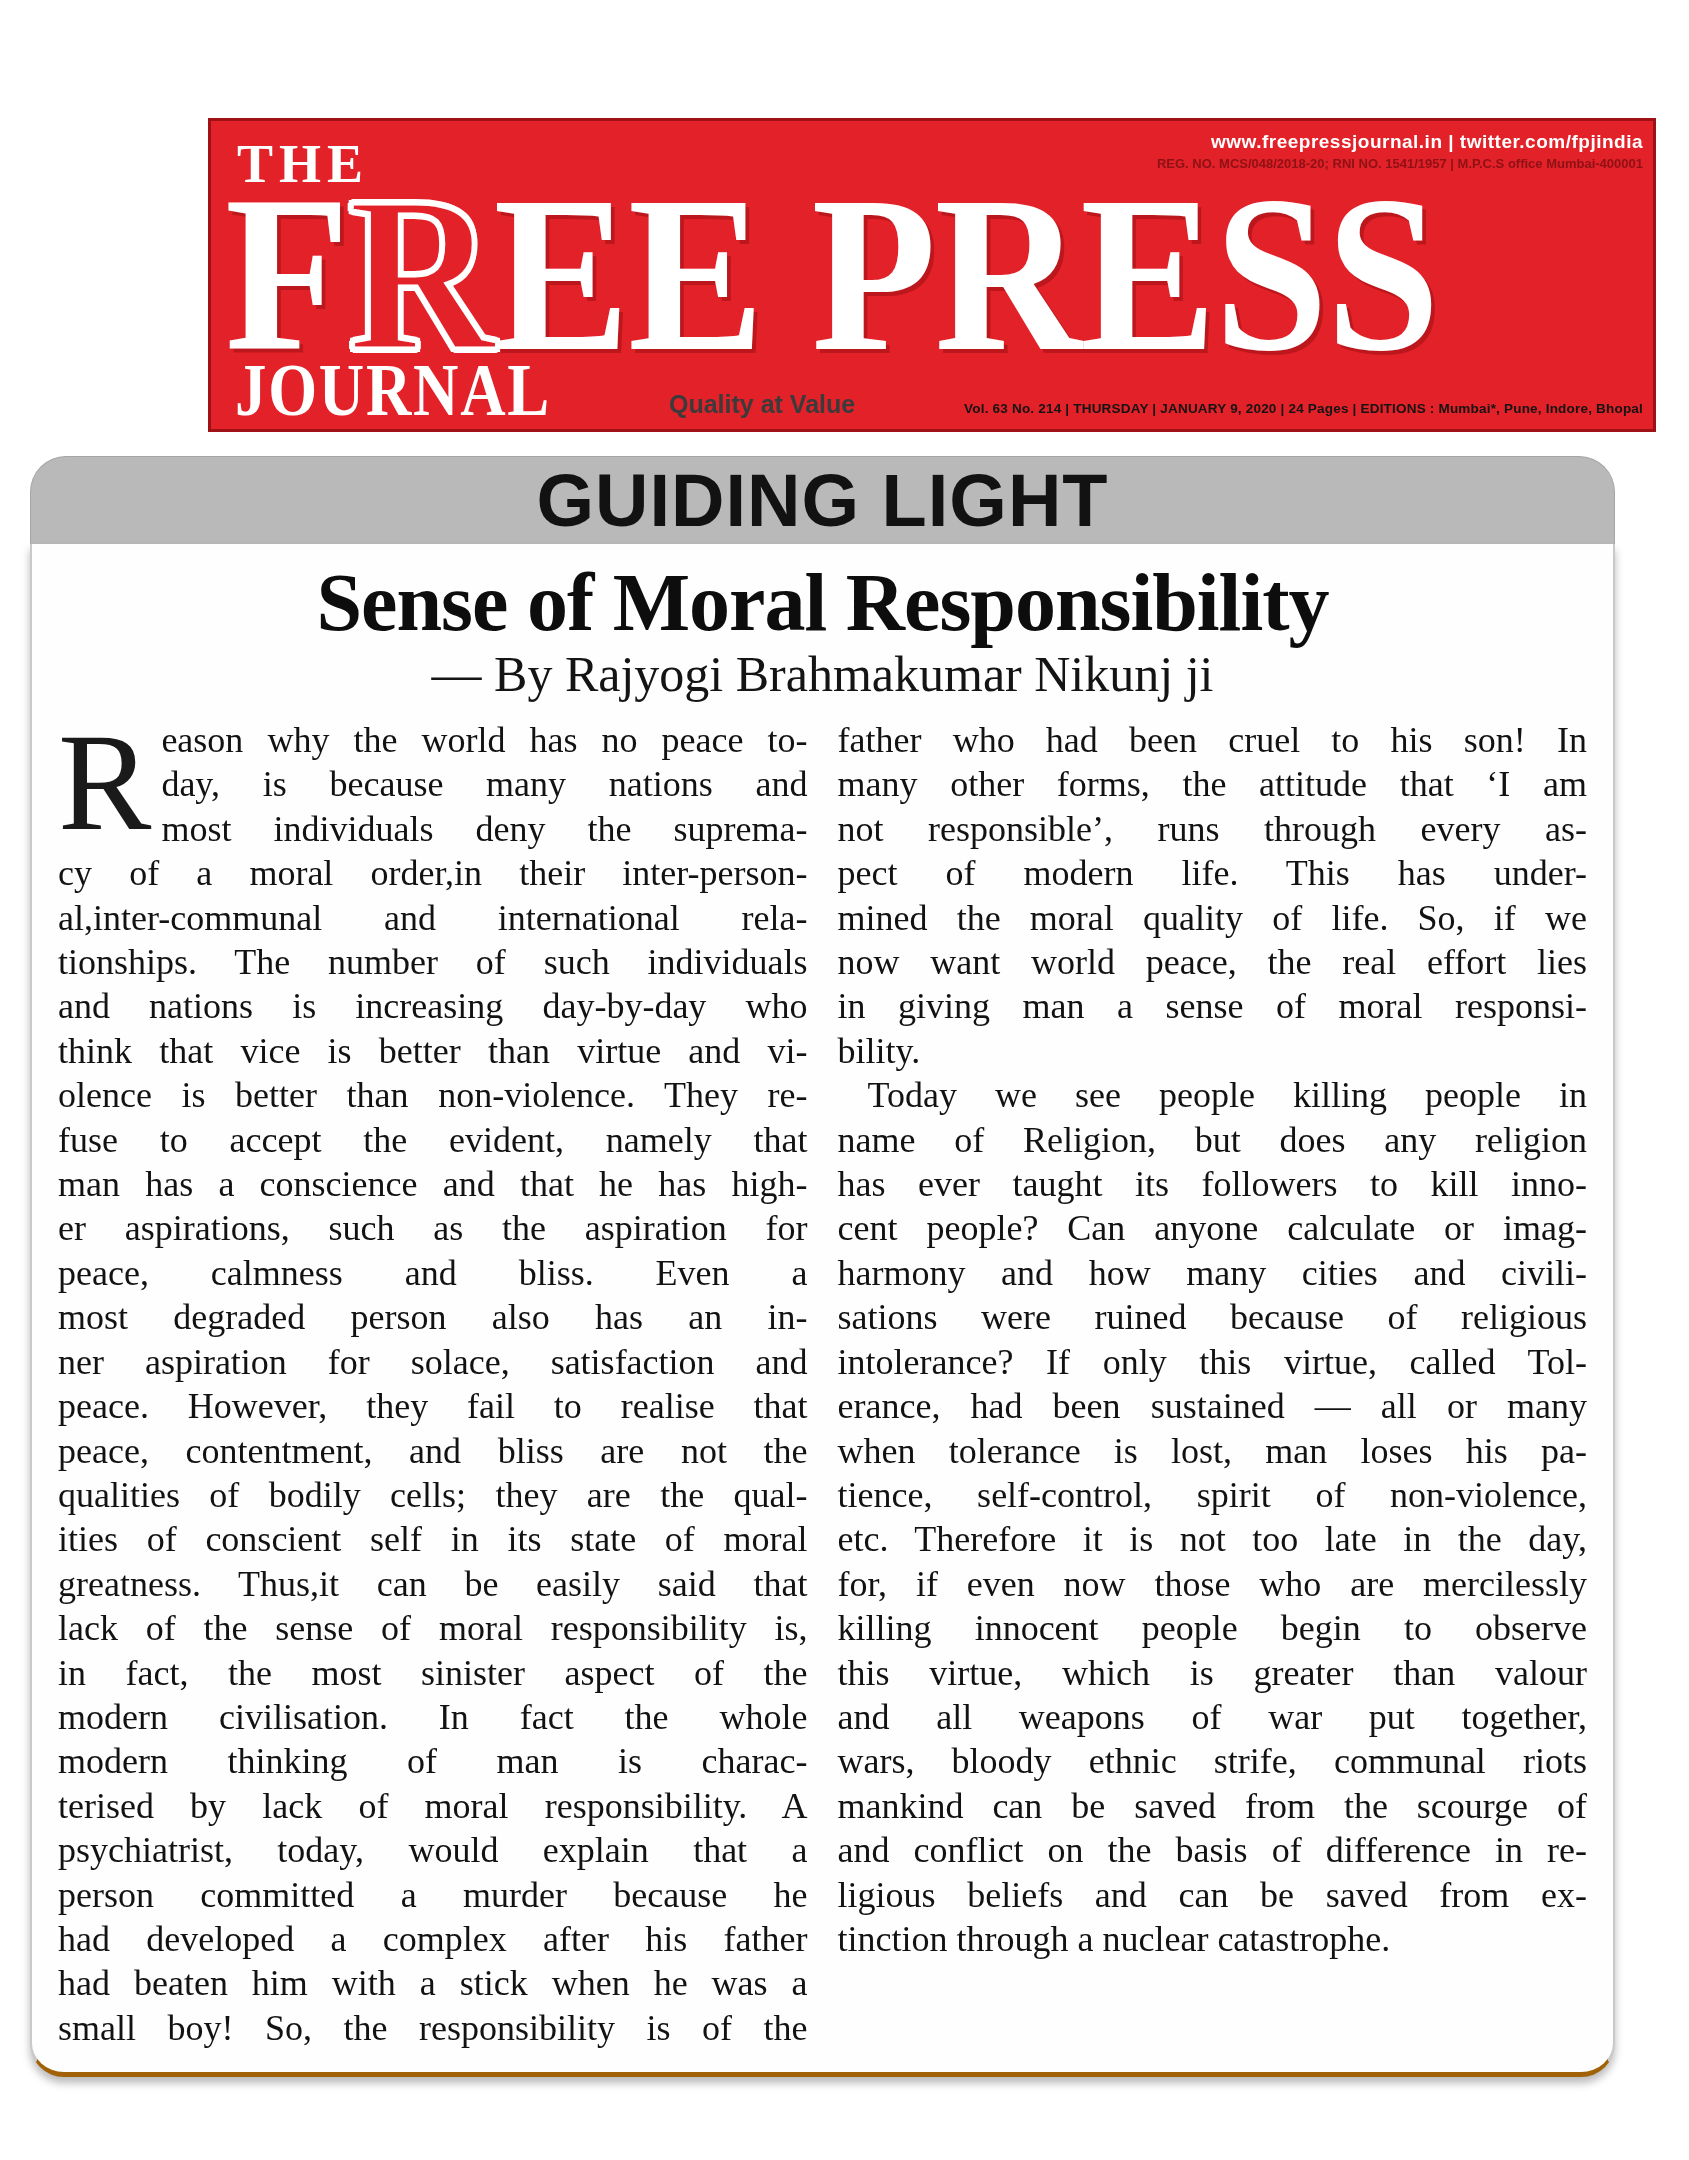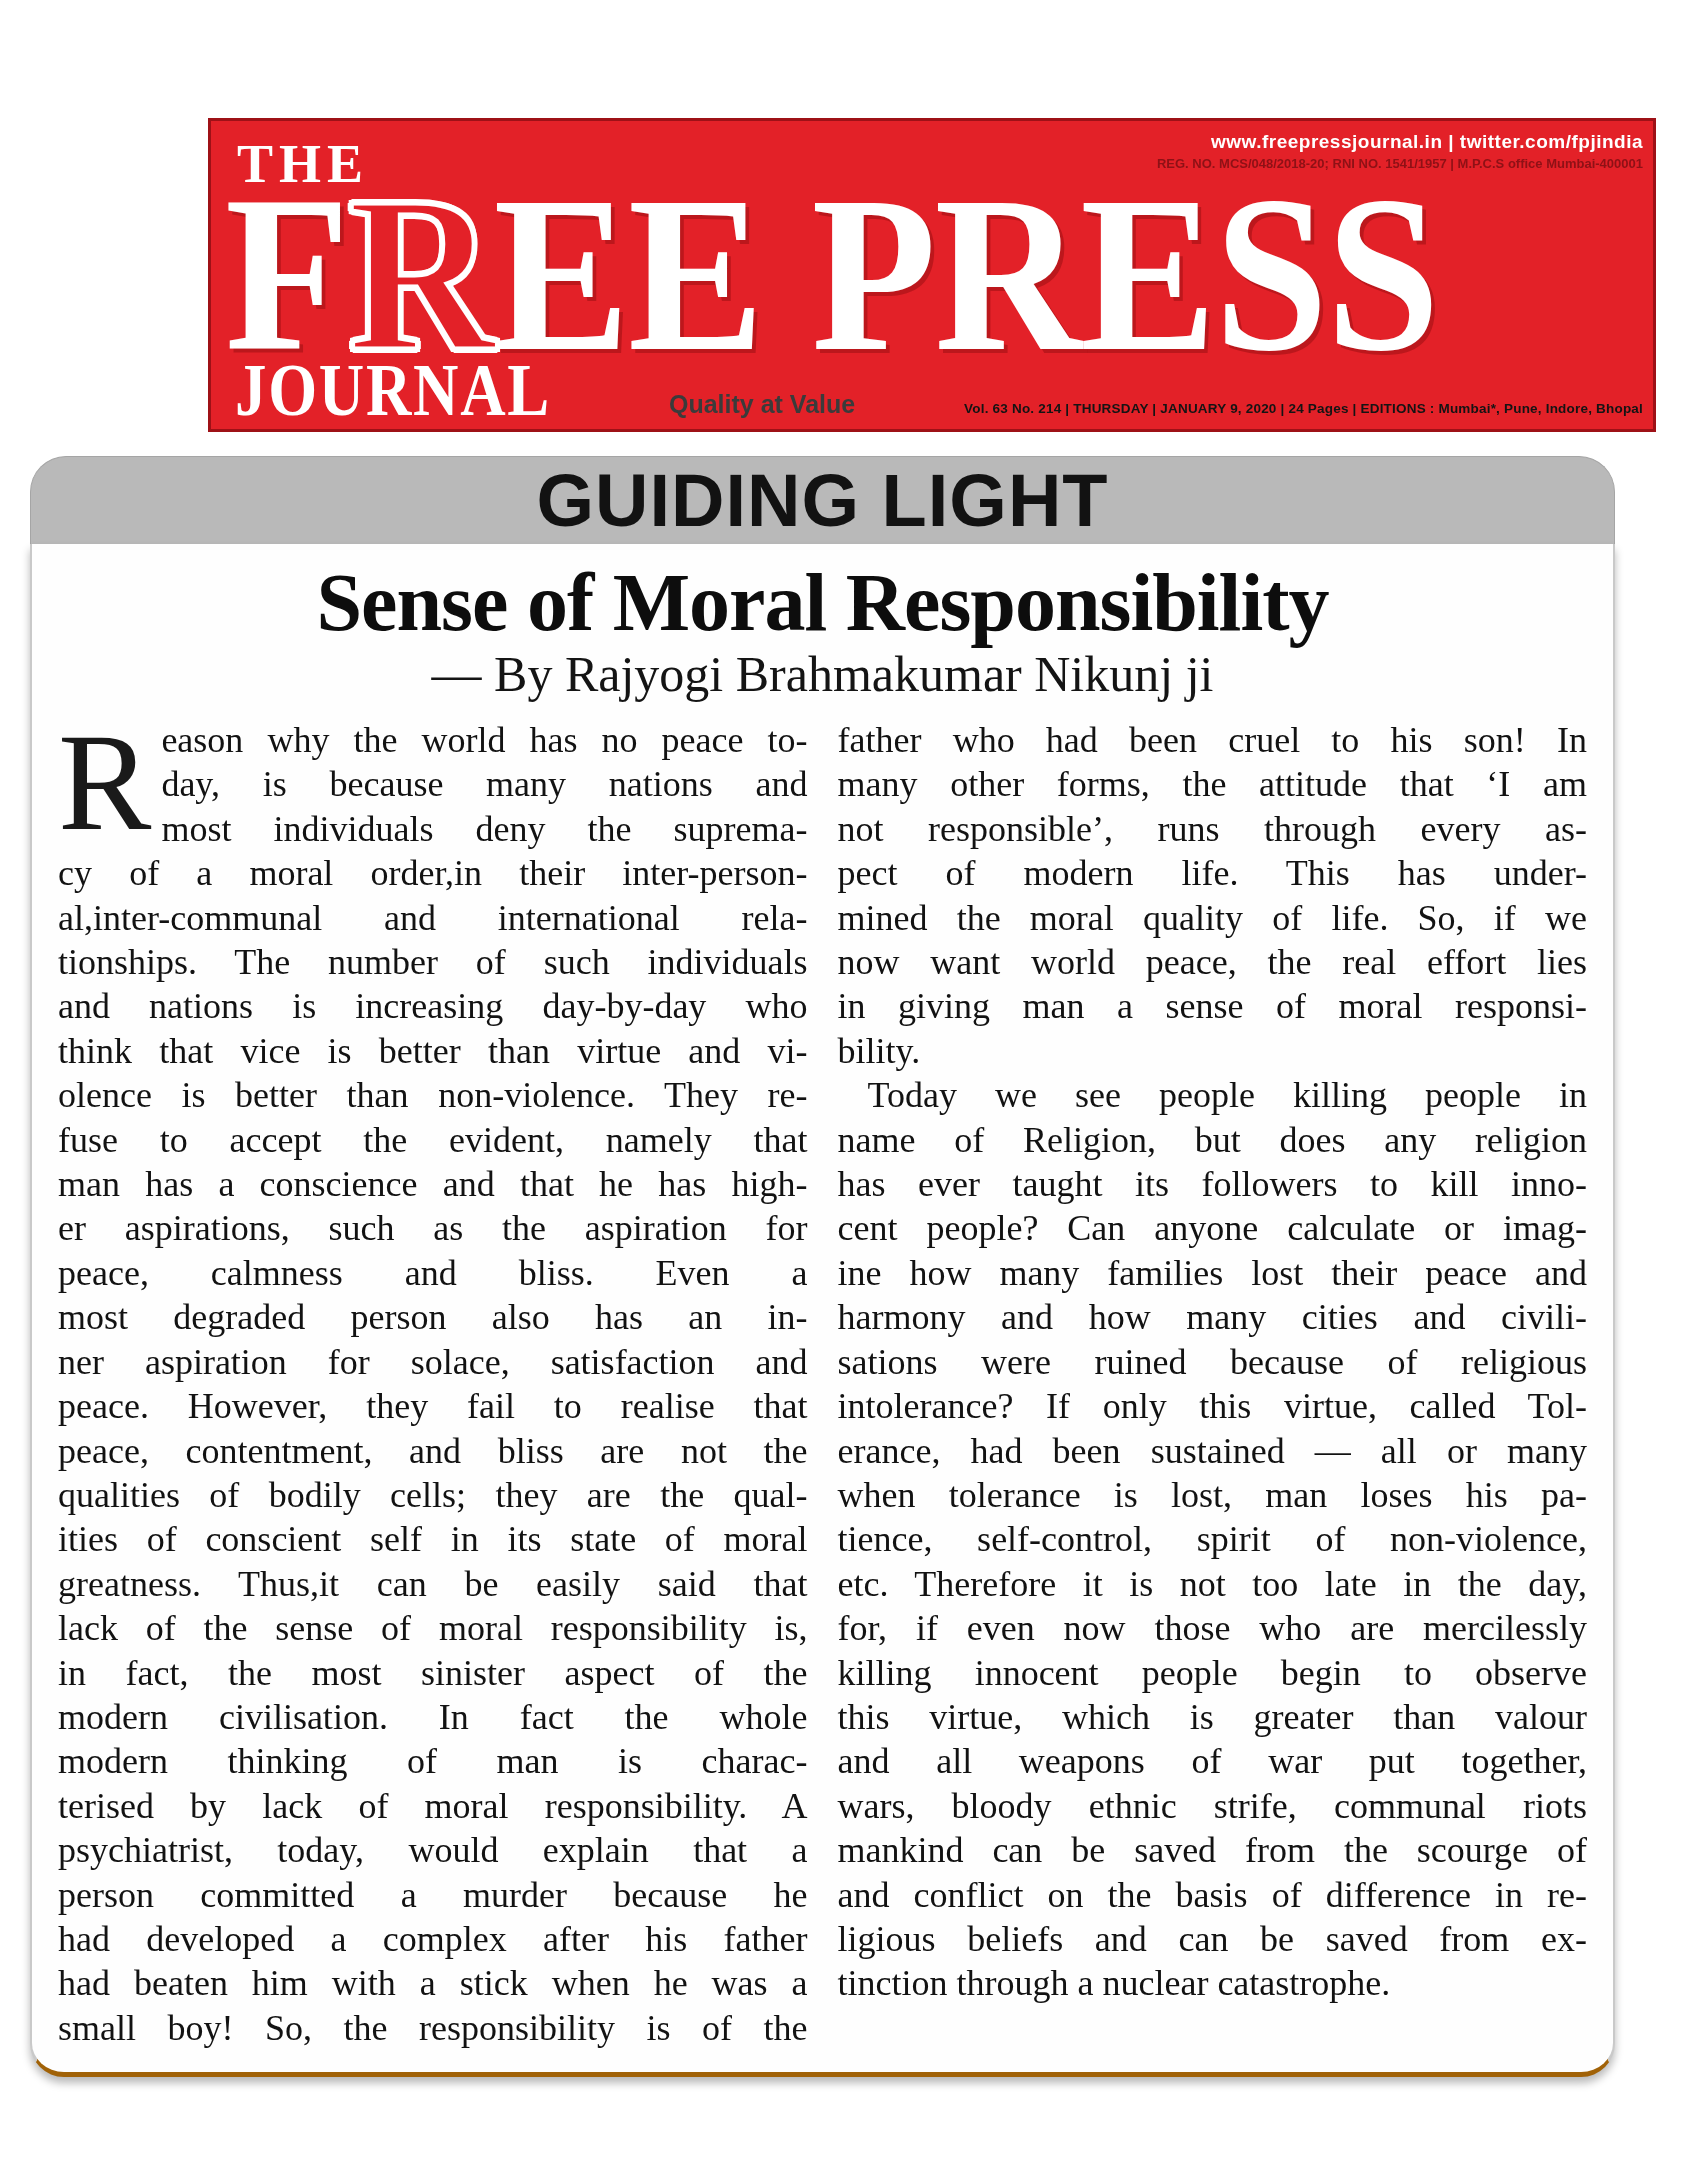--- a/index.html
+++ b/index.html
@@ -163,21 +163,20 @@
             <div class="line">not  responsible’, runs through every as-</div>
             <div class="line">pect  of  modern   life. This has under-</div>
             <div class="line">mined the moral quality of life. So, if we</div>
             <div class="line">now want world peace, the real effort lies</div>
             <div class="line">in giving man a sense of moral responsi-</div>
             <div class="line para-end">bility.</div>
             <div class="line indent">Today we see people killing people in</div>
             <div class="line">name of Religion, but does any religion</div>
             <div class="line">has ever taught its followers to kill inno-</div>
             <div class="line">cent people? Can anyone calculate or imag-</div>
-            <div class="line">ine how many families lost their peace and</div>
             <div class="line">harmony and how many cities and civili-</div>
             <div class="line">sations were ruined because of religious</div>
             <div class="line">intolerance? If only this virtue, called Tol-</div>
             <div class="line">erance, had been sustained — all or many</div>
             <div class="line">when tolerance is lost, man loses his pa-</div>
             <div class="line">tience, self-control, spirit of non-violence,</div>
             <div class="line">etc. Therefore it is not too late in the day,</div>
             <div class="line">for, if even now those who are mercilessly</div>
             <div class="line">killing innocent people begin to observe</div>
             <div class="line">this virtue, which is greater than valour</div>

